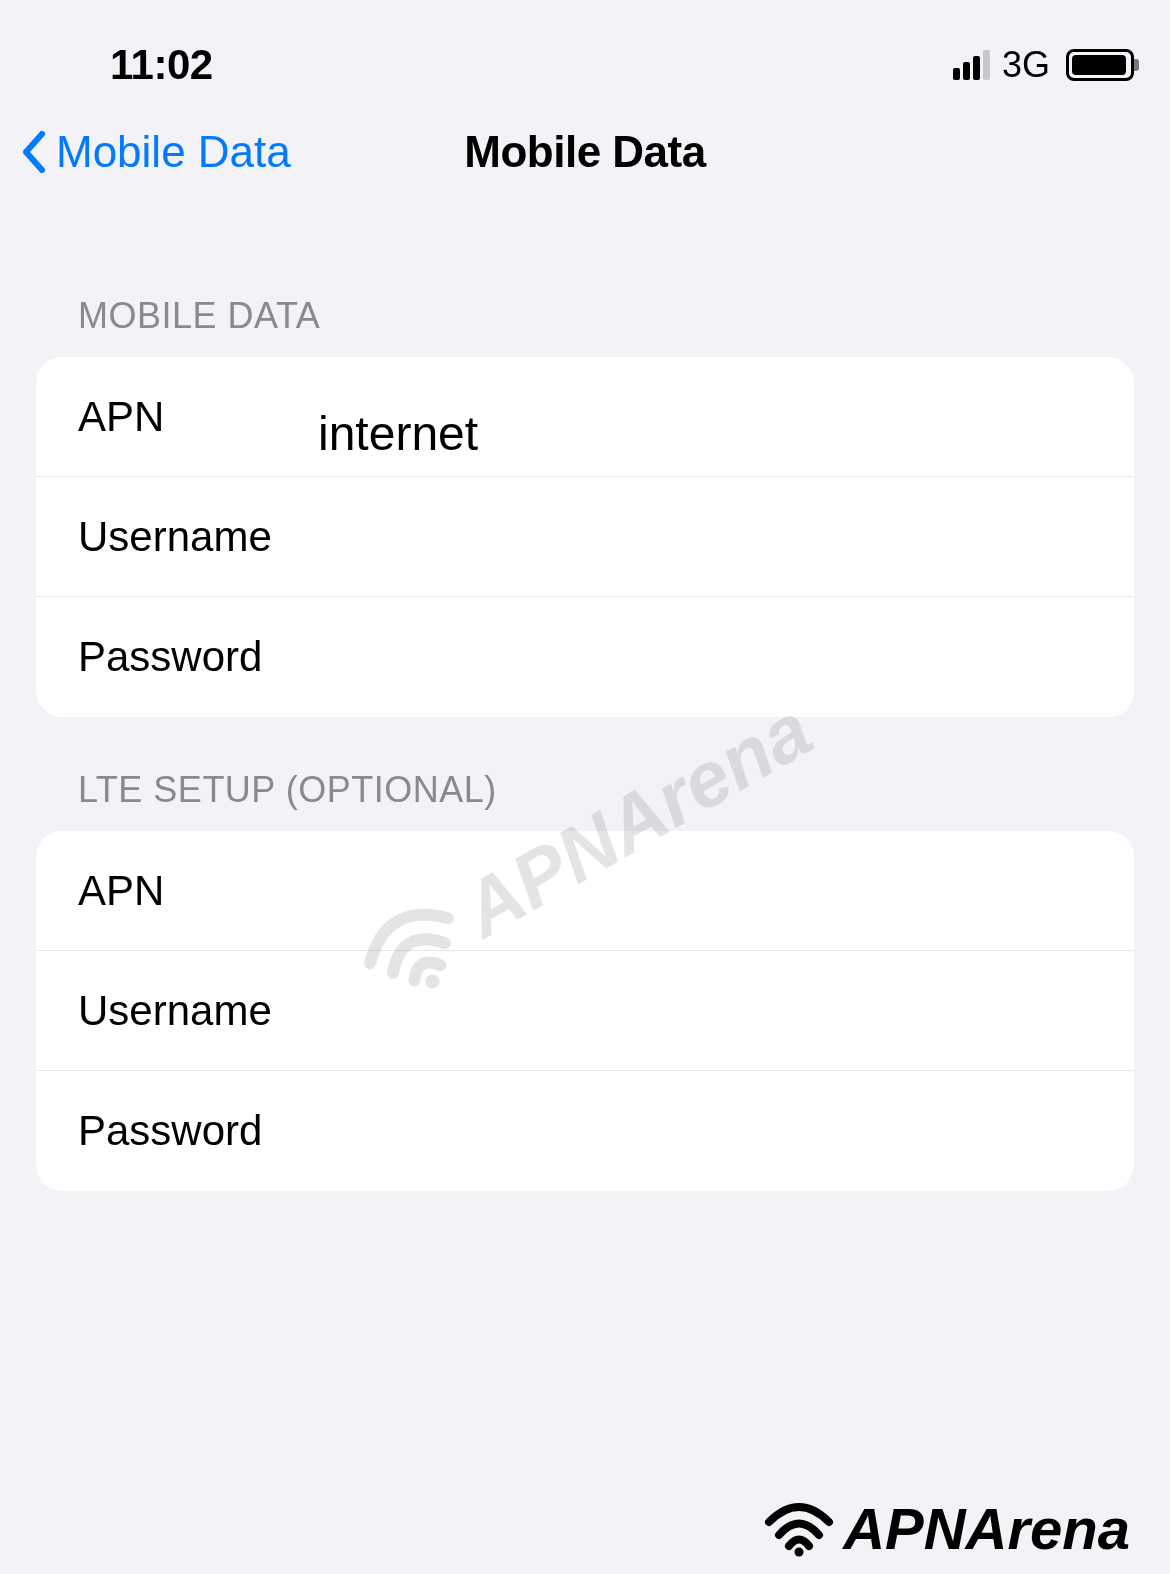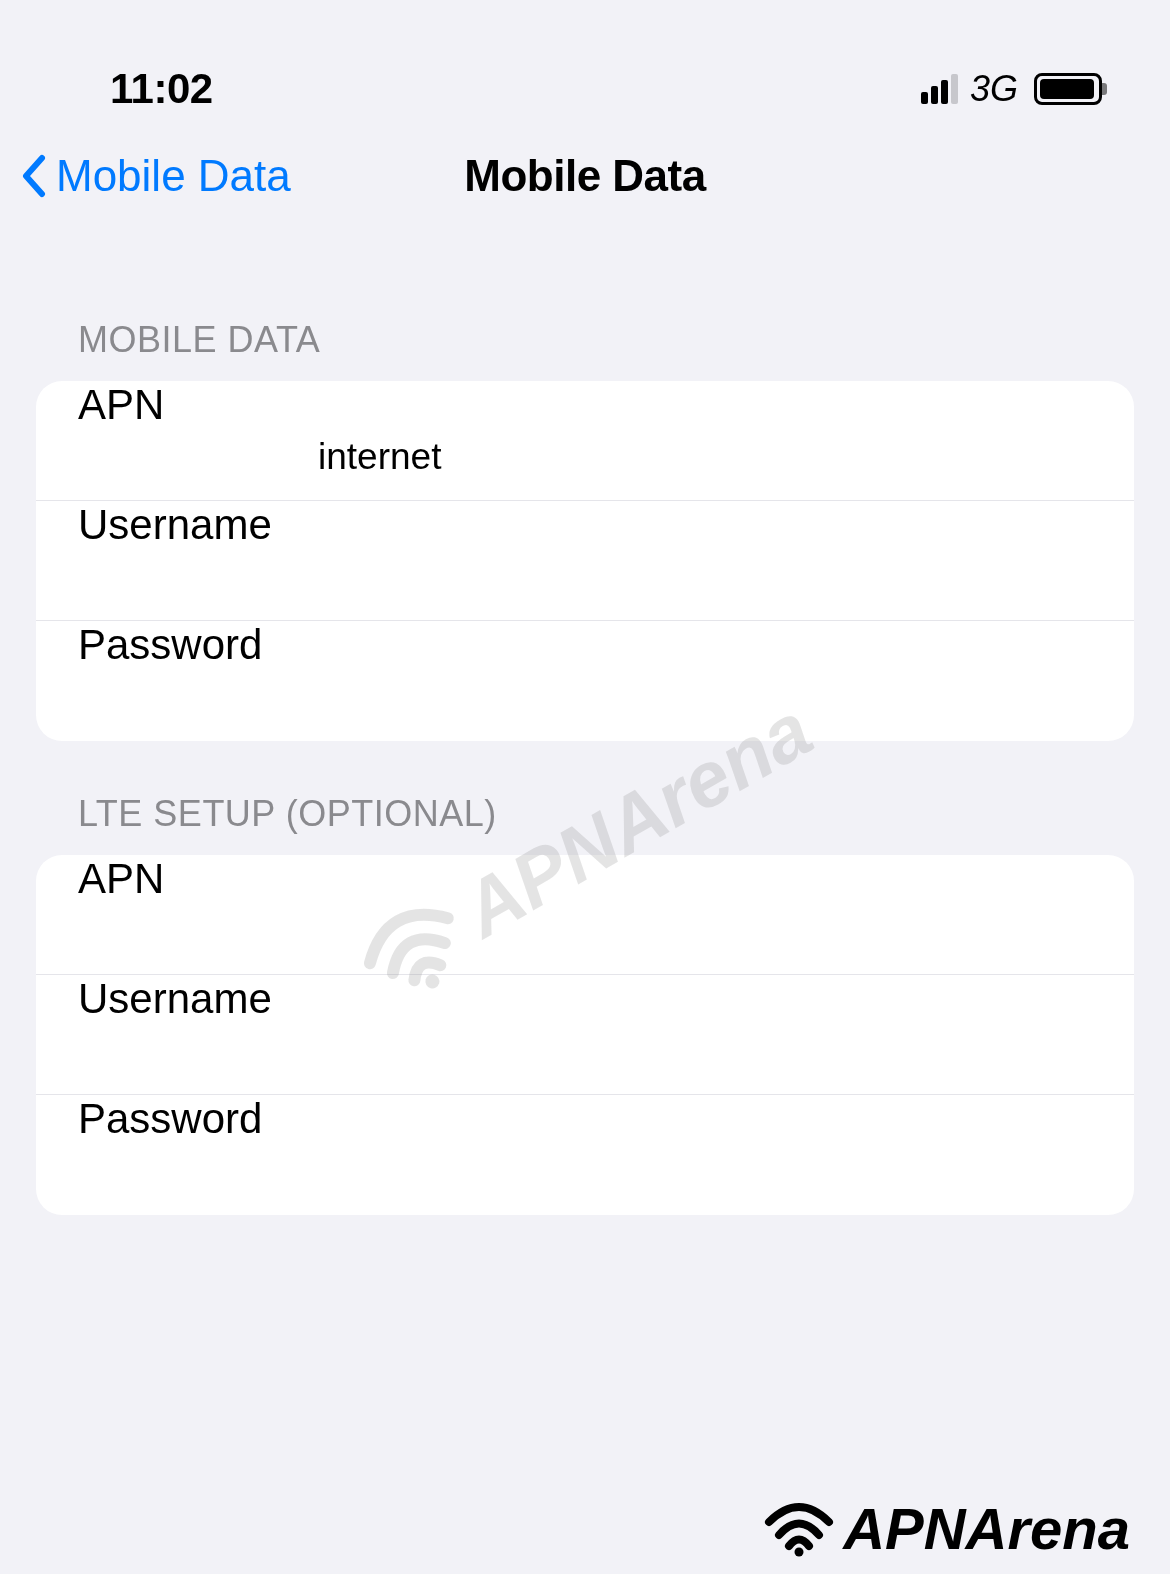--- a/index.html
+++ b/index.html
@@ -14,35 +14,33 @@
       background: #f2f2f7;
       font-family: -apple-system, BlinkMacSystemFont, 'SF Pro Text', 'Helvetica Neue', Arial, sans-serif;
       position: relative;
       overflow: hidden;
     }
     
     .status-bar {
       display: flex;
       justify-content: space-between;
       align-items: center;
-      padding: 40px 68px 20px 110px;
+      padding: 40px 36px 20px 110px;
       height: 110px;
-      margin-top: 24px;
     }
     .status-time {
       font-size: 42px;
       font-weight: 600;
       color: #000;
       letter-spacing: -0.5px;
     }
     .status-right {
       display: flex;
       align-items: center;
       gap: 12px;
-      font-style: italic;
     }
     .signal-bars {
       display: flex;
       align-items: flex-end;
       gap: 3px;
       height: 30px;
     }
     .signal-bar {
       width: 7px;
       background: #000;
@@ -132,36 +130,37 @@
       margin-top: 52px;
     }
     .group {
       background: #fff;
       border-radius: 26px;
       margin: 0 36px;
       overflow: hidden;
     }
     .row {
       display: flex;
+      align-items: center;
       padding: 0 42px;
       height: 120px;
       border-bottom: 1px solid #e5e5ea;
     }
     .row:last-child {
       border-bottom: none;
     }
     .row-label {
       font-size: 42px;
       font-weight: 400;
       color: #000;
       width: 240px;
       flex-shrink: 0;
     }
     .row-input {
-      font-size: 37px;
+      font-size: 48px;
       font-weight: 400;
       color: #000;
       border: none;
       outline: none;
       background: transparent;
       flex: 1;
       font-family: inherit;
       margin-top: 33px;
     }
     

